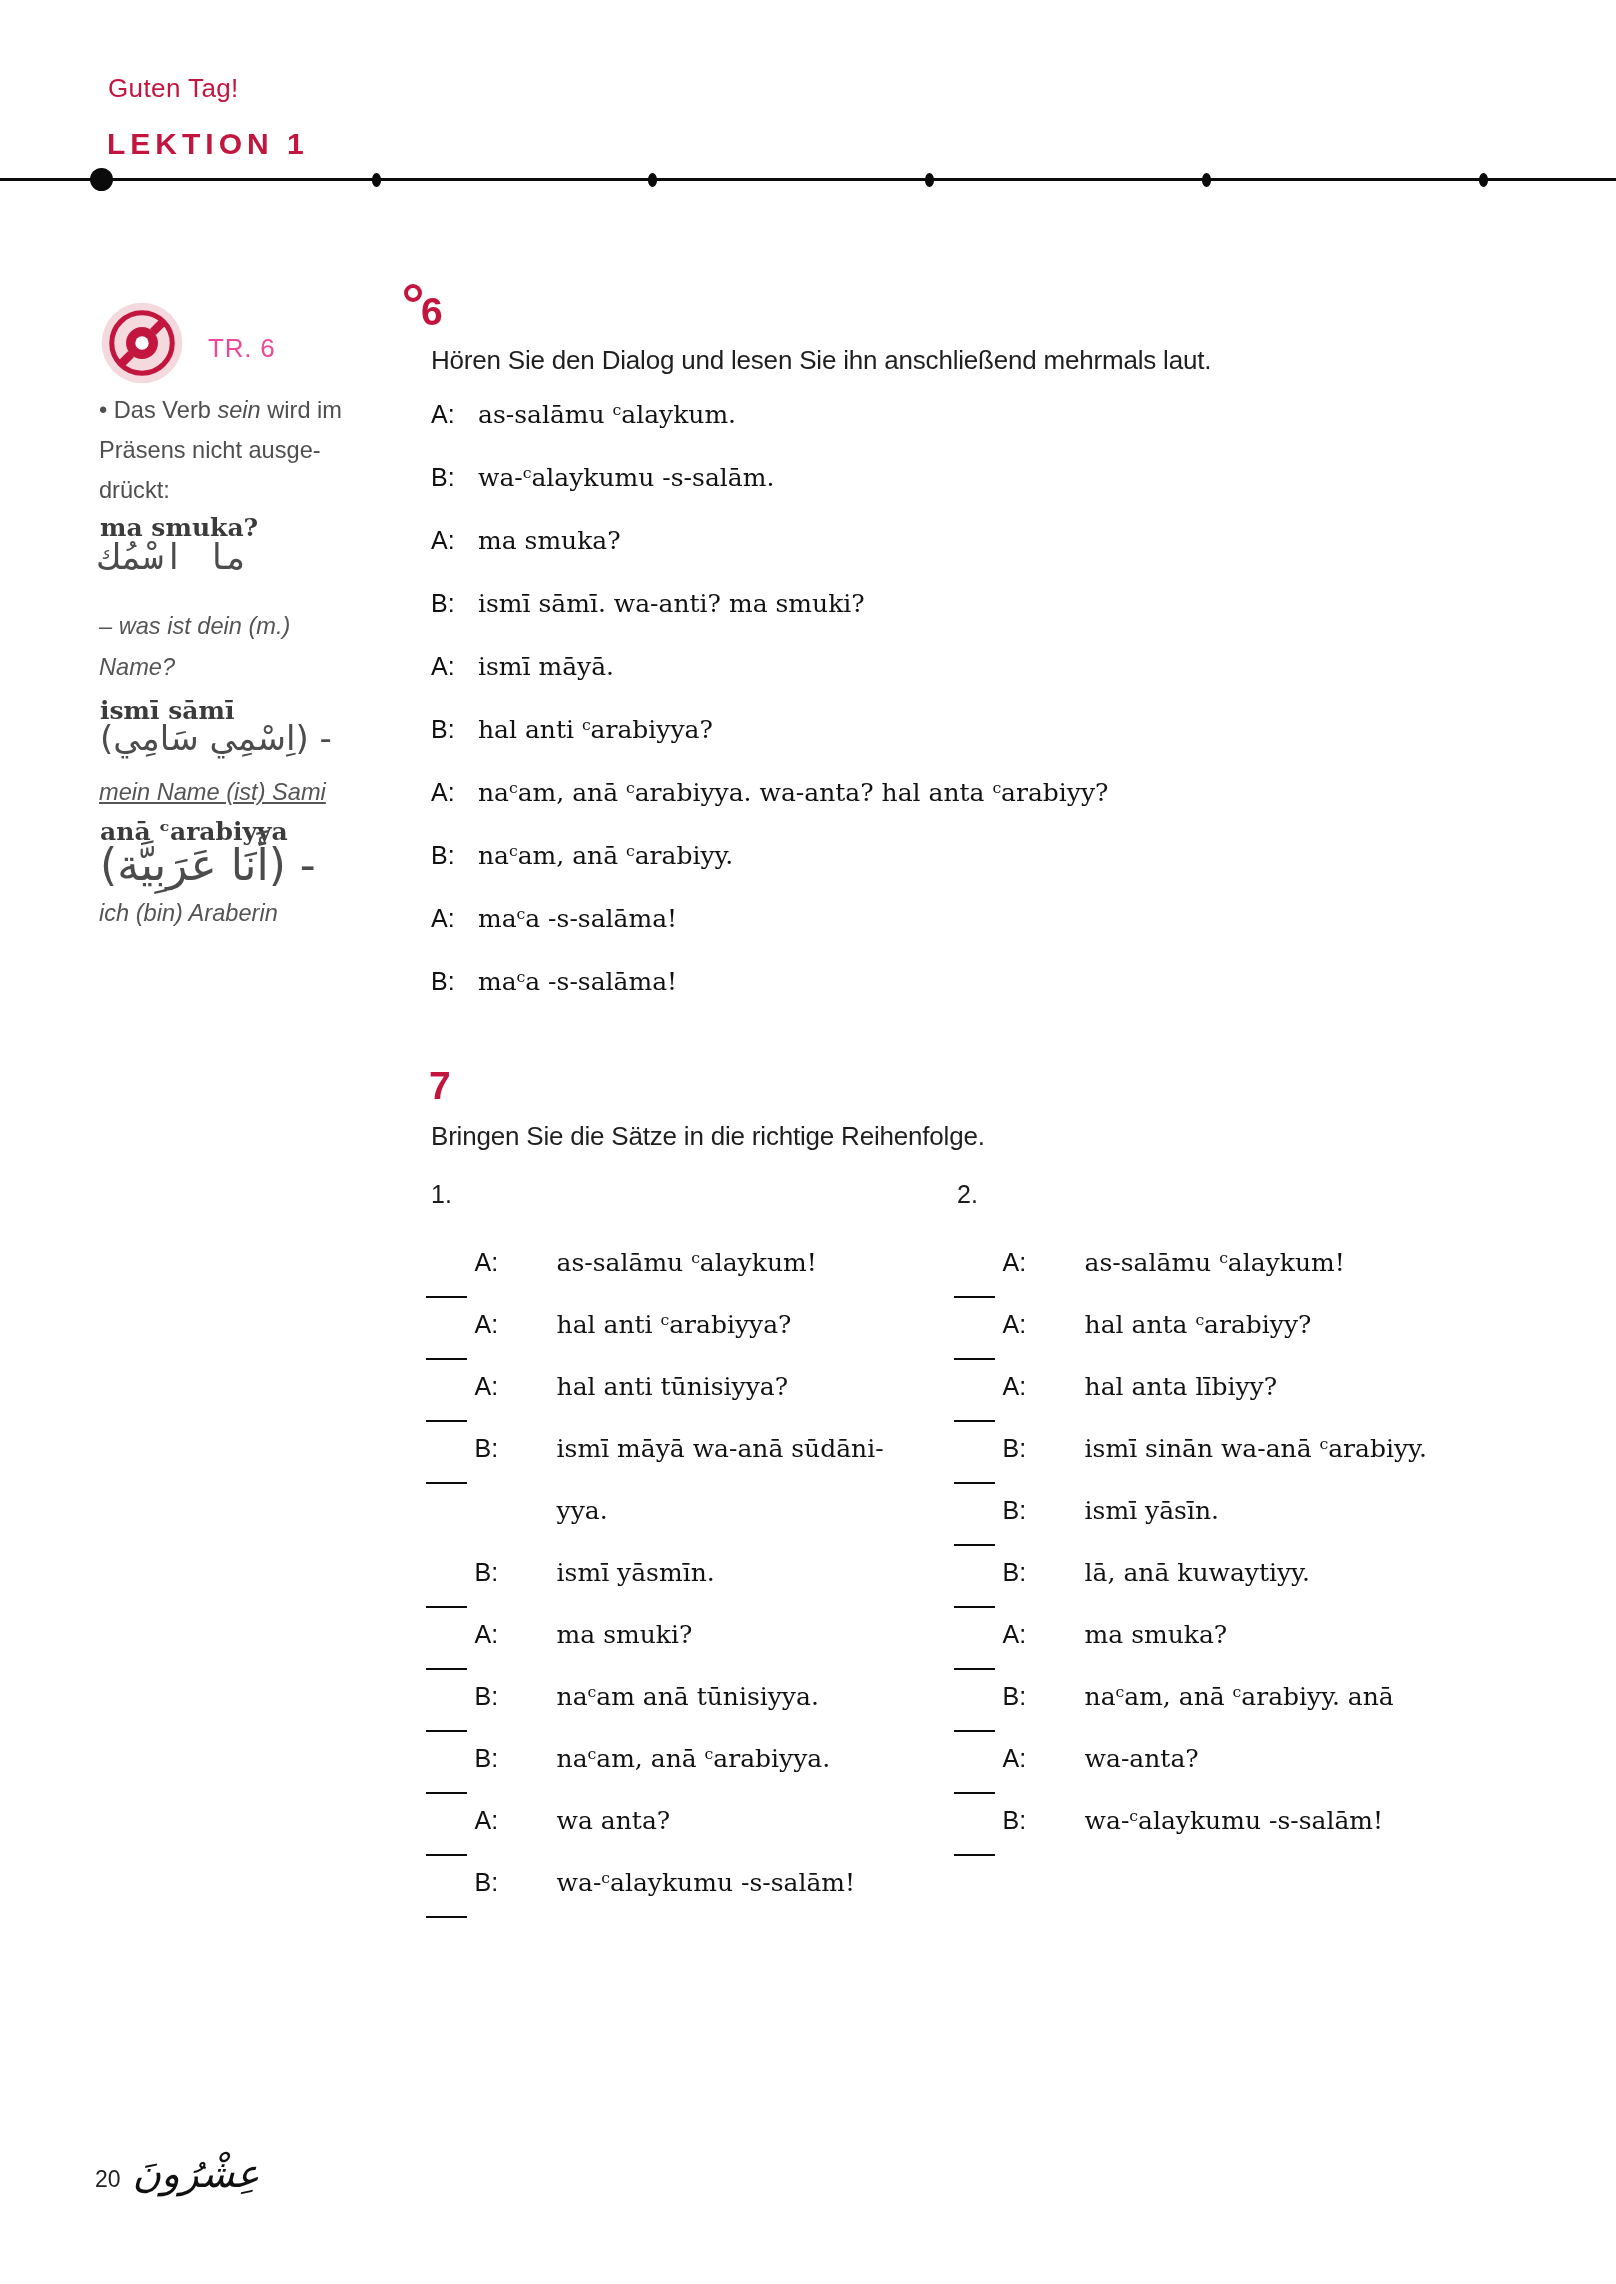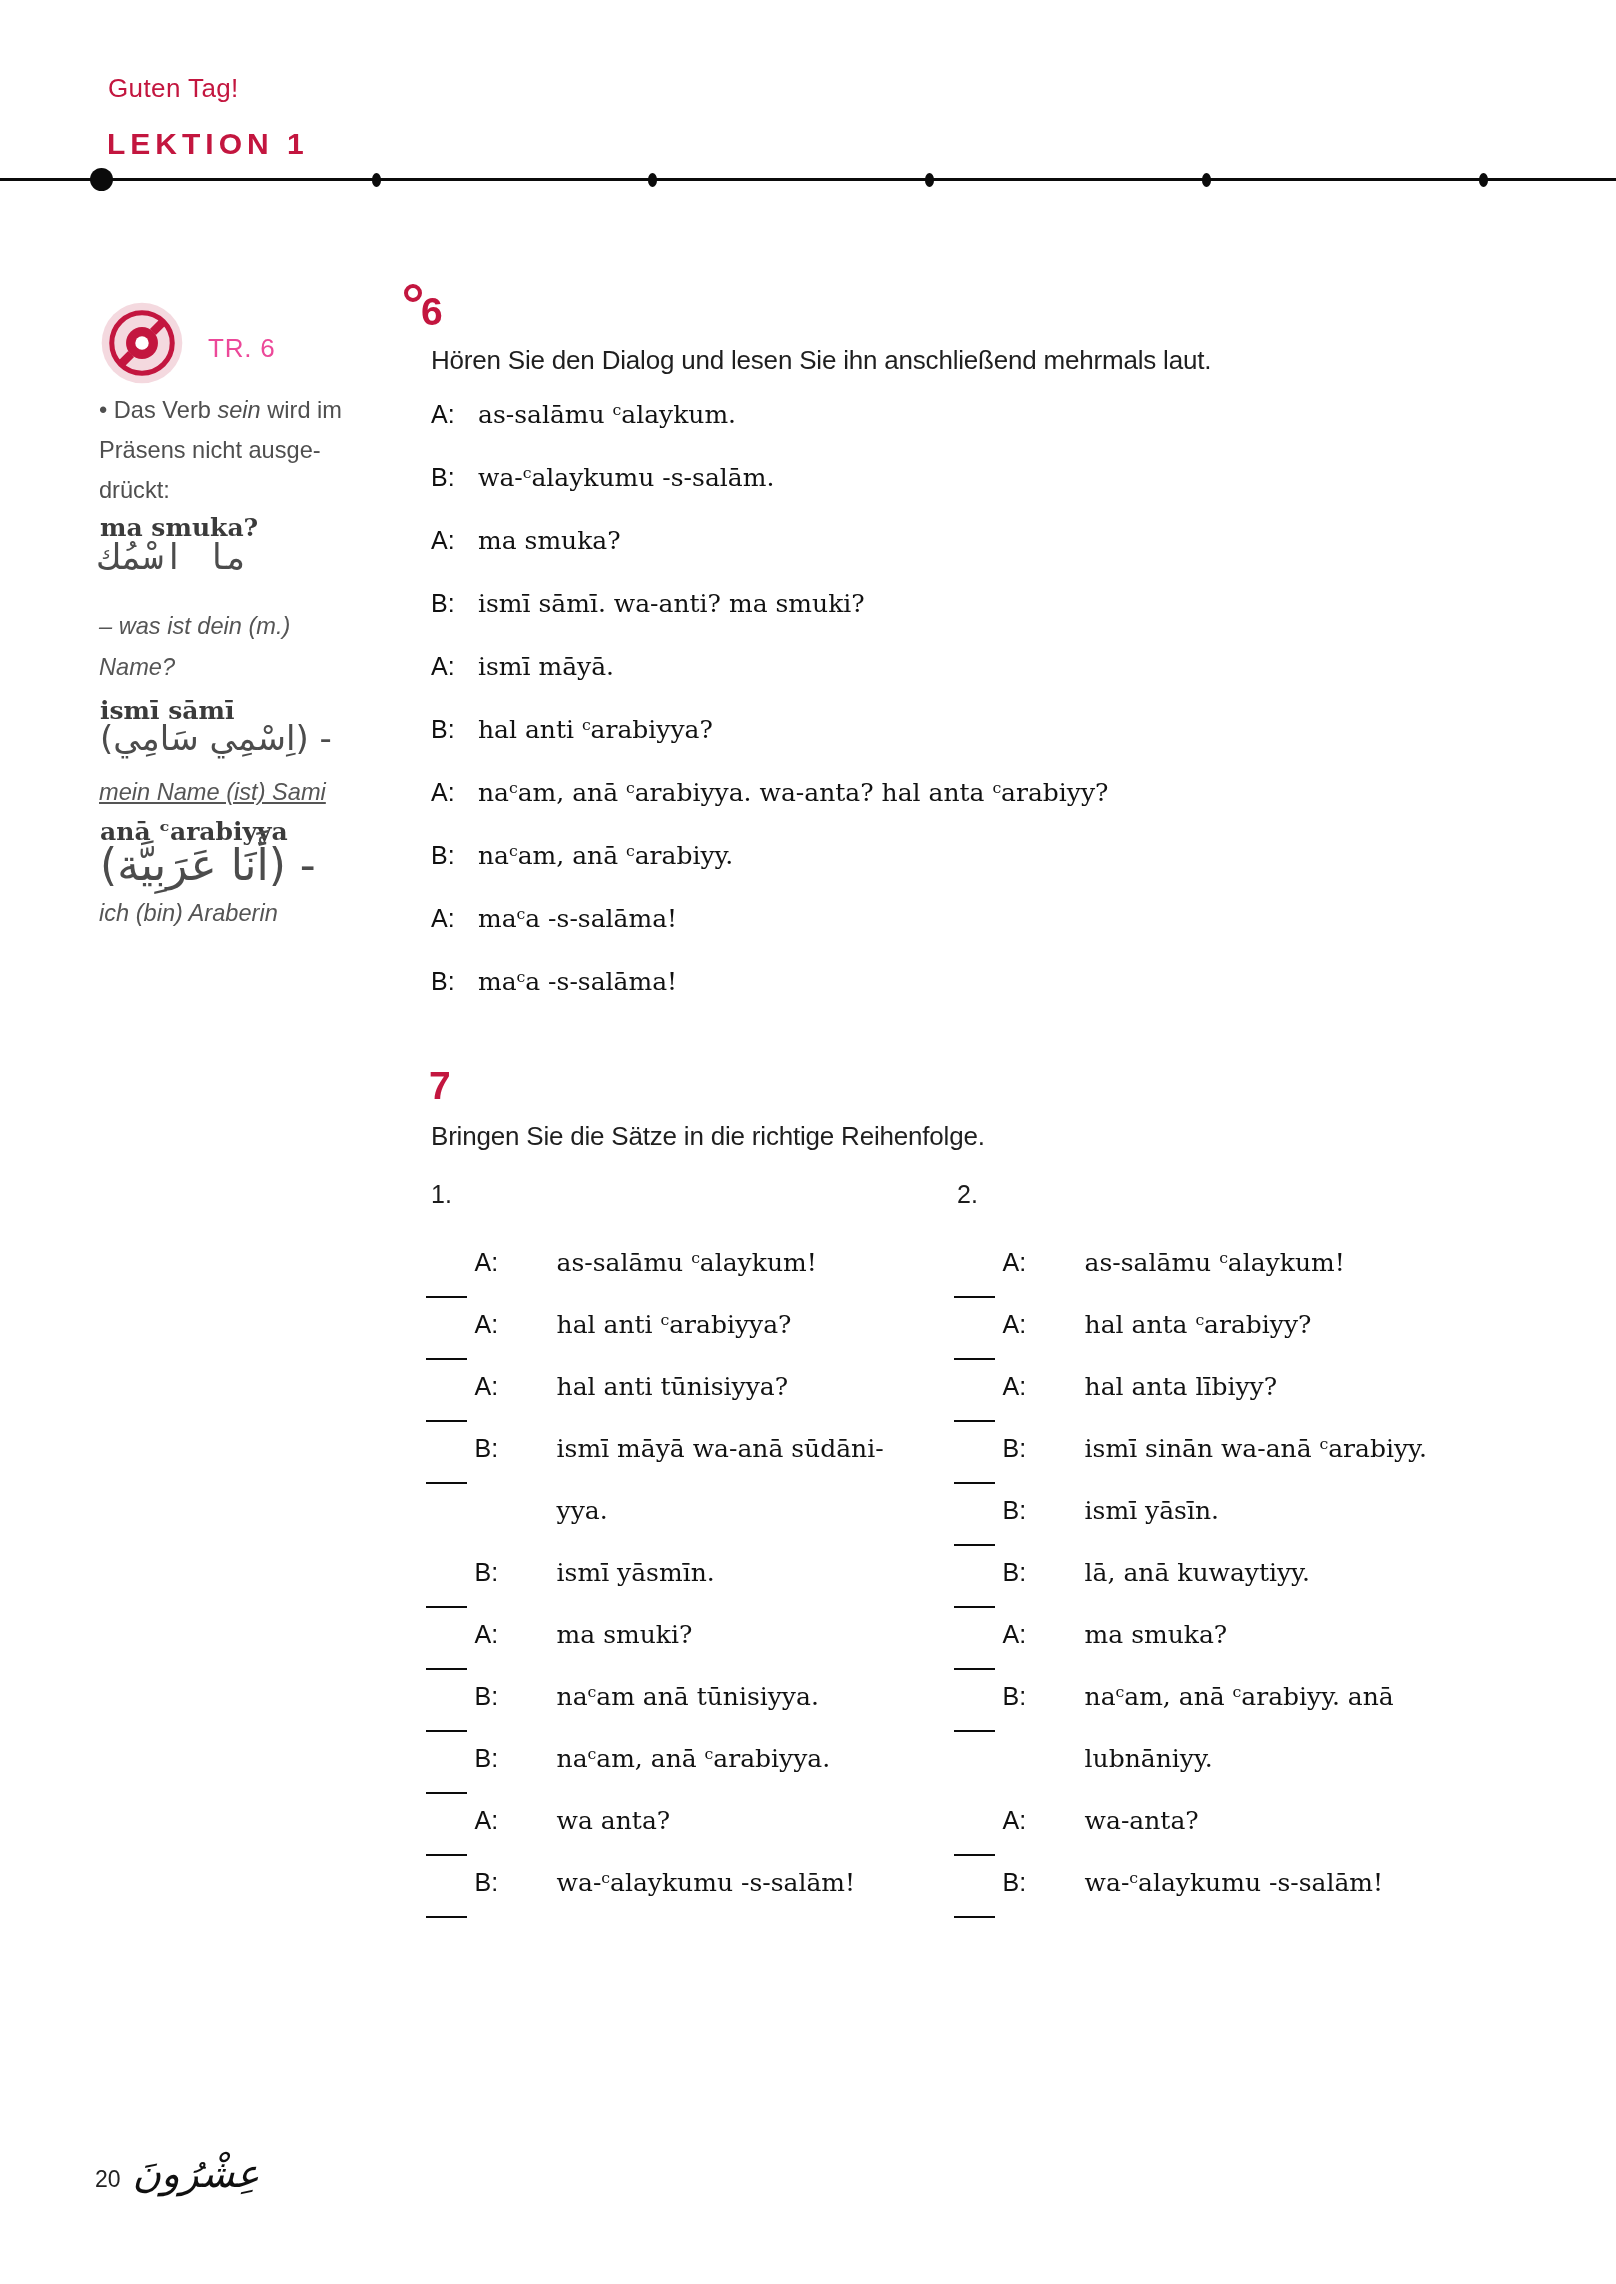--- a/index.html
+++ b/index.html
@@ -228,25 +228,20 @@
     <div class="x7row">
     <span class="blank"></span>
     <span class="spk">A:</span>
     <span class="txt">ma smuka?</span>
   </div>
     <div class="x7row">
     <span class="blank"></span>
     <span class="spk">B:</span>
     <span class="txt">naᶜam, anā ᶜarabiyy. anā</span>
   </div>
-    <div class="x7row cont">
-    <span class="blank"></span>
-    <span class="spk"></span>
-    <span class="txt">lubnāniyy.</span>
-  </div>
     <div class="x7row">
     <span class="blank"></span>
     <span class="spk">A:</span>
     <span class="txt">wa-anta?</span>
   </div>
     <div class="x7row">
     <span class="blank"></span>
     <span class="spk">B:</span>
     <span class="txt">wa-ᶜalaykumu -s-salām!</span>
   </div>

